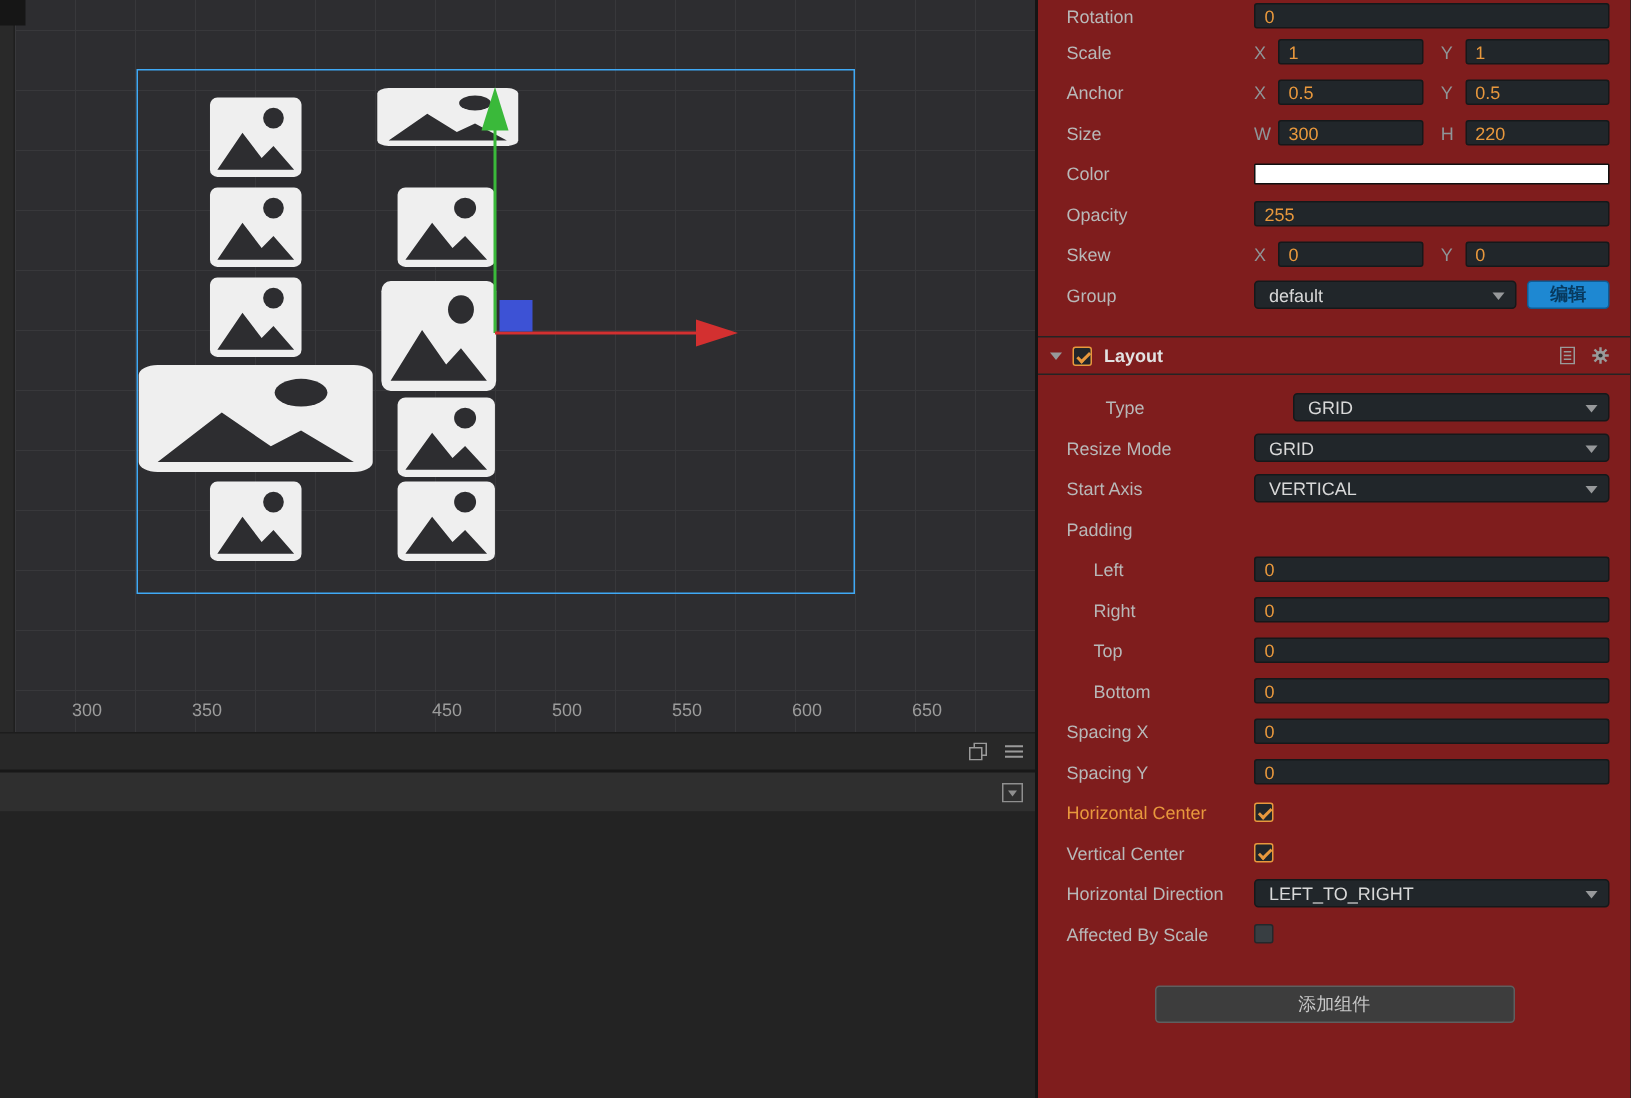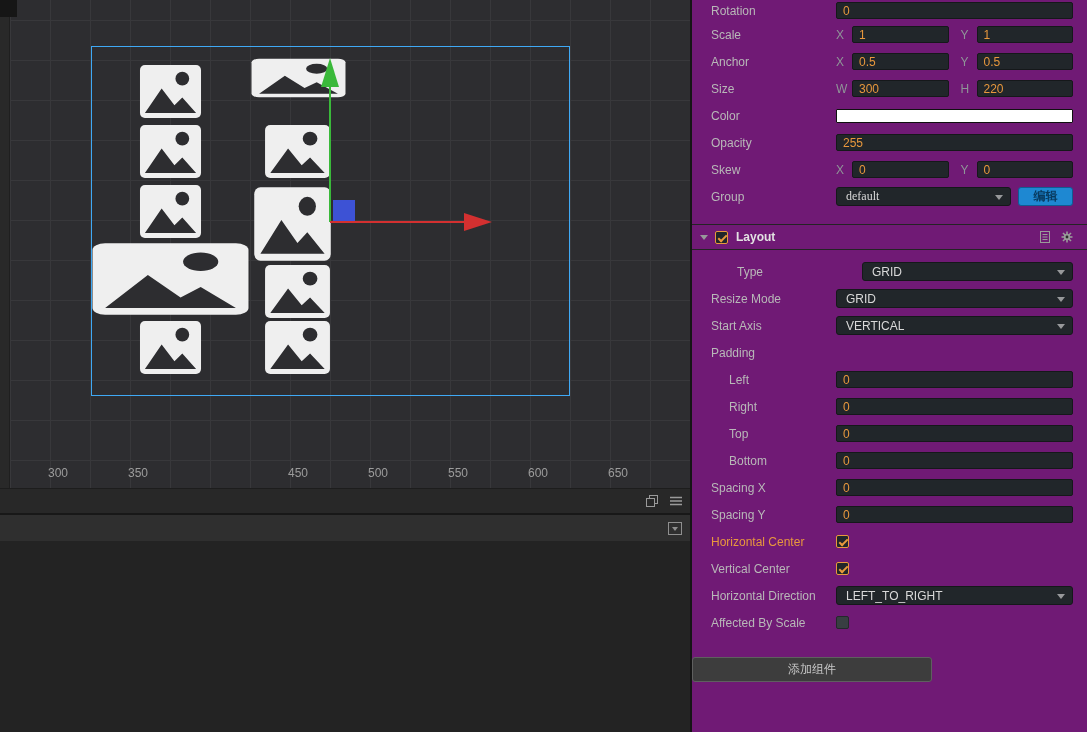--- a/index.html
+++ b/index.html
@@ -29,57 +29,57 @@
   .bottom-strip { position:absolute; left:0; top:488px; width:690px; height:25px;
     background:#282828; border-top:1px solid #1d1d1d; }
   .strip-icons { position:absolute; right:8px; top:6px; display:flex; gap:12px; align-items:center; }
   .lower-header { position:absolute; left:0; top:513px; width:690px; height:28px;
     background:#2f2f2f; border-top:2px solid #181818; }
   .lower-header .hdr-icon { position:absolute; right:8px; top:7px; }
   .lower-main { position:absolute; left:0; top:541px; width:690px; height:191px; background:#232323; }
 
   
   .inspector { position:absolute; left:690px; top:0; width:397px; height:732px;
-    background:#701a75; border-left:2px solid #151515; }
+    background:#7f1d1d; border-left:2px solid #151515; }
   .row { display:flex; align-items:center; height:27px; padding:0 14px 0 19px; }
   .row.first { height:21px; }
   .label { width:125px; flex:none; color:#b8b8b8; font-size:12px; white-space:nowrap; }
   .label.indent { padding-left:18px; width:125px; }
   .label.on { color:#e8983d; }
   .controls { flex:1; display:flex; align-items:center; min-width:0; }
   .axis { color:#8f9598; font-size:12px; width:11px; flex:none; margin-right:5px; }
   .axis.second { margin-left:12px; }
   input.num { height:17px; background:#21262a; border:1px solid #15181a; border-radius:2px;
     color:#e8983d; font-family:"Liberation Sans", sans-serif; font-size:12px;
     padding:0 6px; width:100%; min-width:0; outline:none; }
   input.num.half { flex:1; }
   .colorbar { flex:1; height:14px; background:#ffffff; border:1px solid #101010; border-radius:1px; }
   .select { position:relative; flex:1; height:19px; background:#21262a; border:1px solid #15181a;
     border-radius:3px; display:flex; align-items:center; padding:0 20px 0 9px;
     color:#d9d9d9; font-size:12px; cursor:default; }
   .select .caret { position:absolute; right:7px; top:7px; }
-  .select.group-select { flex:none; width:175px;font-family:Liberation Serif, serif; }
+  .select.group-select { flex:none; width:175px; }
   .caret { width:0; height:0; border-left:4px solid transparent; border-right:4px solid transparent;
     border-top:5px solid #97999b; display:inline-block; }
   .edit-btn { margin-left:auto; width:55px; height:19px; background:#1e88d2; border:1px solid #0f5c94;
     border-radius:3px; color:#083a5f; font-size:12px; font-weight:bold; text-align:center;
     line-height:17px; cursor:pointer; }
   .checkbox { width:13px; height:13px; background:#383e42; border:1px solid #23282b;
     border-radius:2px; position:relative; flex:none; display:inline-block; }
   .checkbox.checked { background:#21262a; border-color:#e8983d; }
   .checkbox.checked::after { content:""; position:absolute; left:2px; top:3px; width:7px; height:3px;
     border-left:2px solid #e8983d; border-bottom:2px solid #e8983d; transform:rotate(-45deg); }
   .section-header { display:flex; align-items:center; height:26px; margin-top:14px;
     padding:0 14px 0 8px; border-top:1px solid #242424; border-bottom:1px solid #242424; }
   .section-header .checkbox { margin:0 8px 0 7px; }
   .section-title { color:#e2e2e2; font-size:12px; font-weight:bold; }
   .section-header .spacer { flex:1; }
   .section-header svg { margin-left:10px; cursor:pointer; }
   .layout-rows .row:first-child { margin-top:8px;padding-left:45px; }
-  .add-btn-wrap { display:flex; margin-top:21px; }
+  .add-btn-wrap { display:flex; justify-content:center; margin-top:21px; }
   .add-btn { width:240px; height:25px; background:#3d3d3d; border:1px solid #5f5f5f;
     border-radius:3px; color:#c8c8c8; font-size:12px; text-align:center; line-height:23px; cursor:pointer; }
 </style>
 </head>
 <body>
 
 <div class="stage">
 
   <div class="scene-pane">
     <div class="left-ruler"></div>

